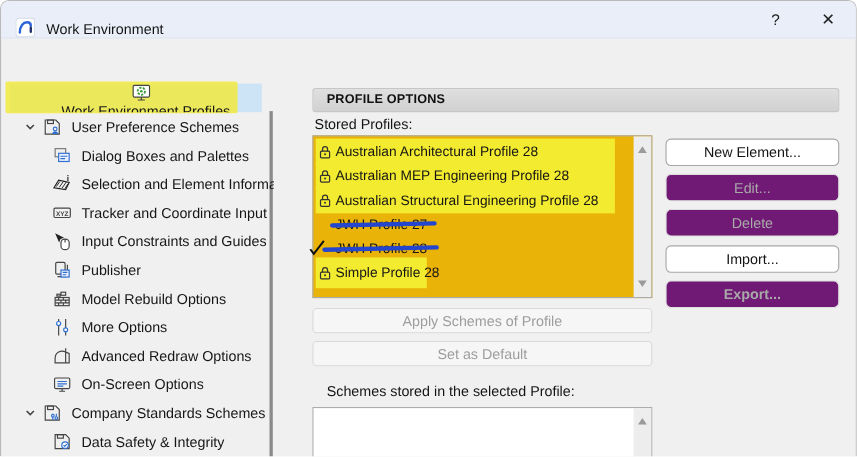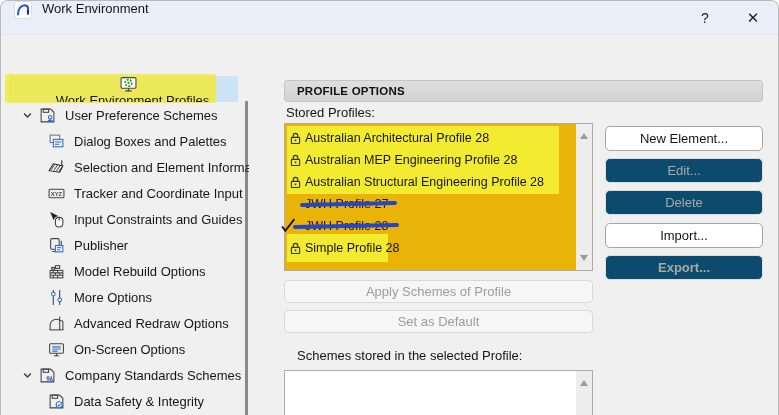--- a/index.html
+++ b/index.html
@@ -1,20 +1,20 @@
 <!DOCTYPE html>
 <html style="--hl: #f3eb2f; --ann-blue: #2446cf; --sel-blue: #cde4f7; --titlebar-bg: #e9eef8;"><head>
 <meta charset="utf-8">
 <style>
   html,body{margin:0;padding:0;background:#fff;font-family:"Liberation Sans",sans-serif;}
   .window{position:relative;width:779px;height:415px;background:#f0f0f0;border:1px solid #b9b9b9;
           border-bottom:none;border-radius:8px 8px 0 0;overflow:hidden;box-sizing:border-box;}
   
   .titlebar{position:absolute;top:0;left:0;right:0;height:33px;background:var(--titlebar-bg,#e9eef8);
-            border-bottom:1px solid #e0e5ef;display:flex;align-items:flex-start;}
+            border-bottom:1px solid #e0e5ef;display:flex;align-items:flex-end;}
   .app-icon{margin-left:13px;display:flex;}
   .title-text{margin-left:10px;font-size:13px;color:#141414;}
   .tb-btn{position:absolute;top:4px;width:30px;height:25px;display:flex;align-items:center;justify-content:center;
           font-size:14px;color:#222;cursor:default;}
   .help-btn{right:58px;}
   .close-btn{right:10px;font-size:15px;}
   
   .tree{position:absolute;left:8px;top:75px;width:240px;}
   .tree-row{height:26px;display:flex;align-items:center;position:relative;font-size:13px;color:#161616;
             white-space:nowrap;overflow:visible;}
@@ -54,21 +54,21 @@
   .p-row .checkmark{position:absolute;left:-4px;top:3px;z-index:2;}
   .wide-btn{position:absolute;left:283px;width:309px;height:23px;background:#f6f6f6;border:1px solid #d9d9d9;
             border-radius:4px;box-sizing:border-box;color:#9d9d9d;font-size:13px;text-align:center;line-height:21px;}
   .schemes-label{position:absolute;left:296px;top:347px;font-size:13px;color:#141414;}
   .listbox2{position:absolute;left:283px;top:369px;width:309px;height:60px;background:#fff;
             border:1px solid #acacac;box-sizing:border-box;}
   
   .side-btn{position:absolute;left:604px;width:158px;height:25px;border-radius:5px;box-sizing:border-box;
             font-size:13px;display:flex;align-items:center;justify-content:center;}
   .side-btn.enabled{background:#fff;border:1px solid #a6a6a6;color:#141414;}
-  .side-btn.disabled{background:#0c4a6e;border:1px solid #dedede;color:#a9a9a9;}
+  .side-btn.disabled{background:#701a75;border:1px solid #dedede;color:#a9a9a9;}
 </style>
 </head>
 <body>
 
 <div class="window">
 
   <div class="titlebar">
     <span class="app-icon">
       <svg width="18" height="18" viewBox="0 0 18 18">
         <rect x="0.5" y="0.5" width="17" height="17" rx="3" fill="#ffffff" stroke="#d7dce6"></rect>

